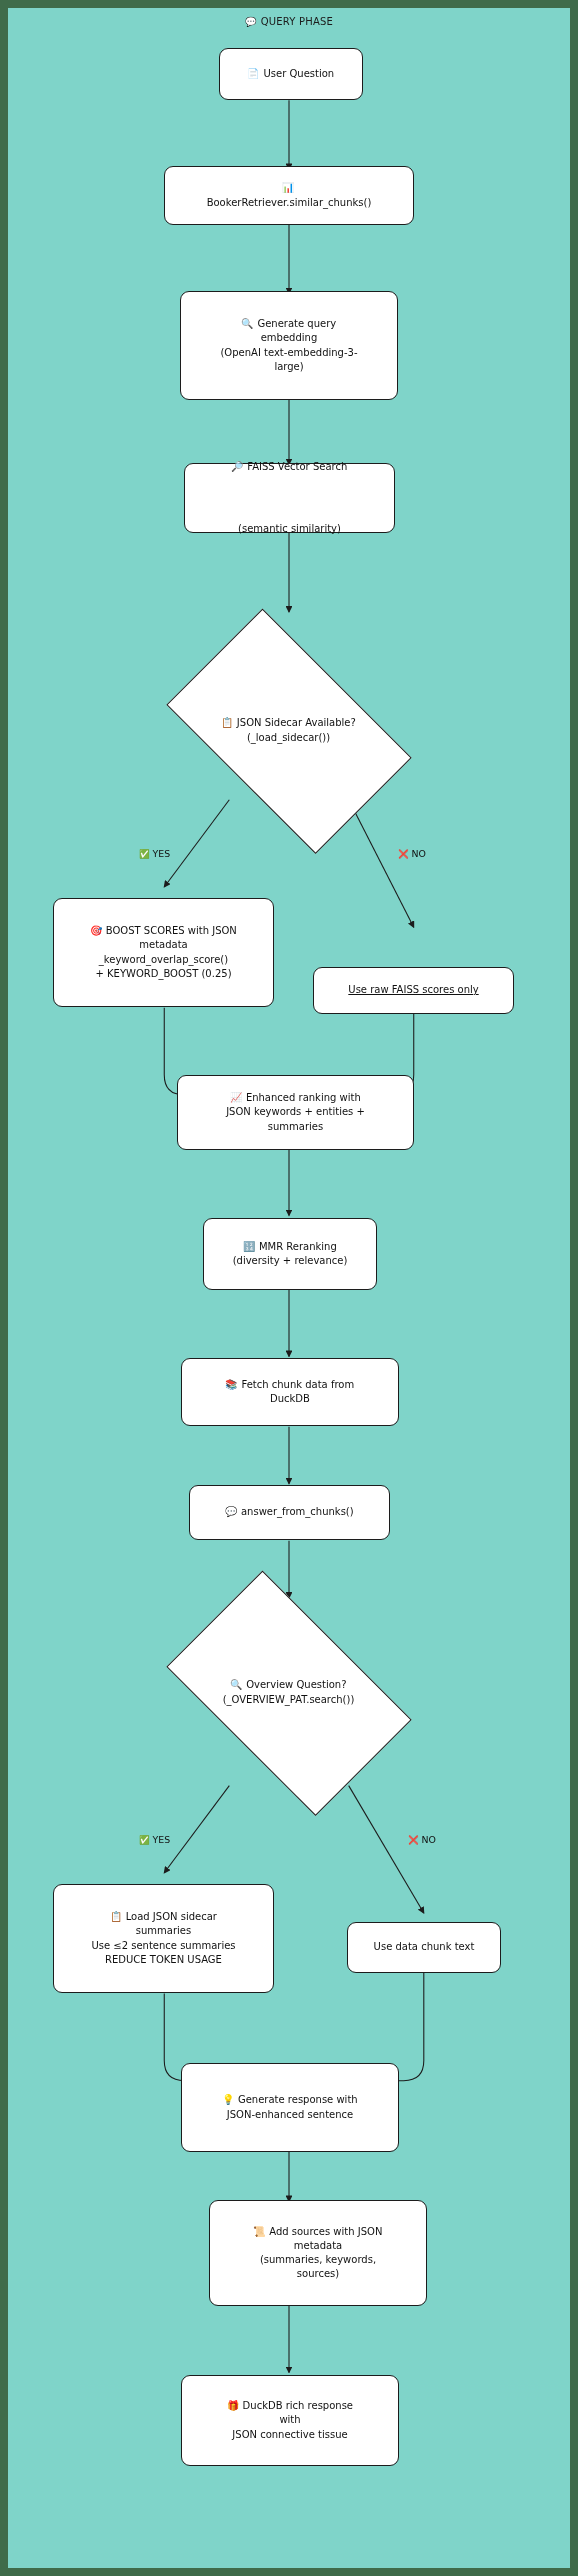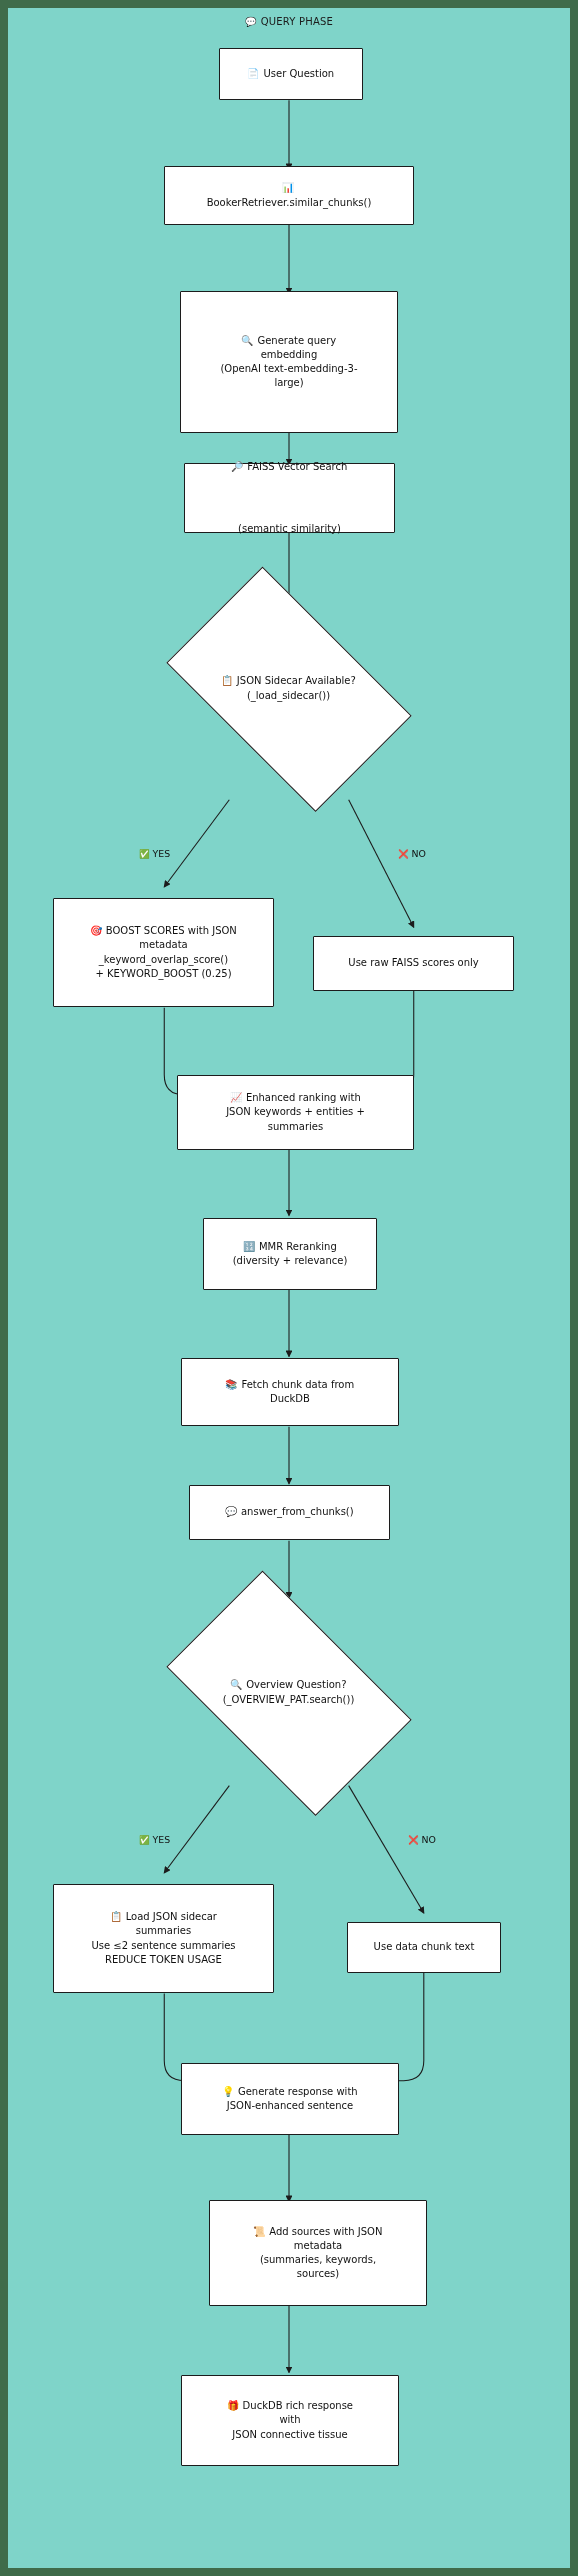--- a/index.html
+++ b/index.html
@@ -35,21 +35,21 @@
     color: #1c1c1c;
     letter-spacing: 0.2px;
   }
   #title-bar .ticon { font-size: 9.4px; }
 
   .node {
     position: absolute;
     box-sizing: border-box;
     background: #ffffff;
     border: 1px solid #1c1c1c;
-    border-radius: 1px;
+    border-radius: 9px;
     display: flex;
     flex-direction: column;
     align-items: center;
     justify-content: center;
     text-align: center;
     font-size: 10px;
     line-height: 1.42;
     color: #111111;
     padding: 4px 4px;
   }
@@ -164,33 +164,33 @@
 
   <div class="node" style="left:211px; top:40px; width:144px; height:52px;">
     <span class="ln">📄 User Question</span>
   </div>
 
   <div class="node" style="left:156px; top:158px; width:250px; height:59px;">
     <span class="ln">📊</span>
     <span class="ln">BookerRetriever.similar_chunks()</span>
   </div>
 
-  <div class="node" style="left:172px; top:283px; width:218px; height:142px;">
+  <div class="node" style="left:172px; top:283px; width:218px; height:109px;">
     <span class="ln">🔍 Generate query</span>
     <span class="ln">embedding</span>
     <span class="ln">(OpenAI text-embedding-3-</span>
     <span class="ln">large)</span>
   </div>
 
   <div class="node" style="left:176px; top:455px; width:211px; height:70px;gap:48px;">
     <span class="ln">🔎 FAISS Vector Search</span>
     <span class="ln">(semantic similarity)</span>
   </div>
 
-  <div class="diamond" style="left:133px; top:586px; width:295px; height:189px;">
+  <div class="diamond" style="left:133px; top:628px; width:295px; height:189px;">
     <div class="dshape"></div>
     <div class="dlabel">
       <span class="ln">📋 JSON Sidecar Available?</span>
       <span class="ln">(_load_sidecar())</span>
     </div>
   </div>
 
   <div class="edge-label" style="left:131px; top:840px;">
     <span class="mark">✅</span>
     <span>YES</span>
@@ -200,21 +200,21 @@
     <span>NO</span>
   </div>
 
   <div class="node" style="left:45px; top:890px; width:221px; height:109px;">
     <span class="ln">🎯 BOOST SCORES with JSON</span>
     <span class="ln">metadata</span>
     <span class="ln">_keyword_overlap_score()</span>
     <span class="ln">+ KEYWORD_BOOST (0.25)</span>
   </div>
 
-  <div class="node" style="left:305px; top:928px; width:201px; height:55px;">
+  <div class="node" style="left:305px; top:959px; width:201px; height:47px;text-decoration:underline;">
     <span class="ln">Use raw FAISS scores only</span>
   </div>
 
   <div class="node" style="left:169px; top:1067px; width:237px; height:75px;">
     <span class="ln">📈 Enhanced ranking with</span>
     <span class="ln">JSON keywords + entities +</span>
     <span class="ln">summaries</span>
   </div>
 
   <div class="node" style="left:195px; top:1210px; width:174px; height:72px;">
@@ -252,21 +252,21 @@
     <span class="ln">📋 Load JSON sidecar</span>
     <span class="ln">summaries</span>
     <span class="ln">Use ≤2 sentence summaries</span>
     <span class="ln">REDUCE TOKEN USAGE</span>
   </div>
 
   <div class="node" style="left:339px; top:1914px; width:154px; height:51px;">
     <span class="ln">Use data chunk text</span>
   </div>
 
-  <div class="node" style="left:173px; top:2055px; width:218px; height:72px;">
+  <div class="node" style="left:173px; top:2055px; width:218px; height:89px;">
     <span class="ln">💡 Generate response with</span>
     <span class="ln">JSON-enhanced sentence</span>
   </div>
 
   <div class="node" style="left:173px; top:2192px; width:218px; height:106px;margin-left:28px;">
     <span class="ln">📜 Add sources with JSON</span>
     <span class="ln">metadata</span>
     <span class="ln">(summaries, keywords,</span>
     <span class="ln">sources)</span>
   </div>

